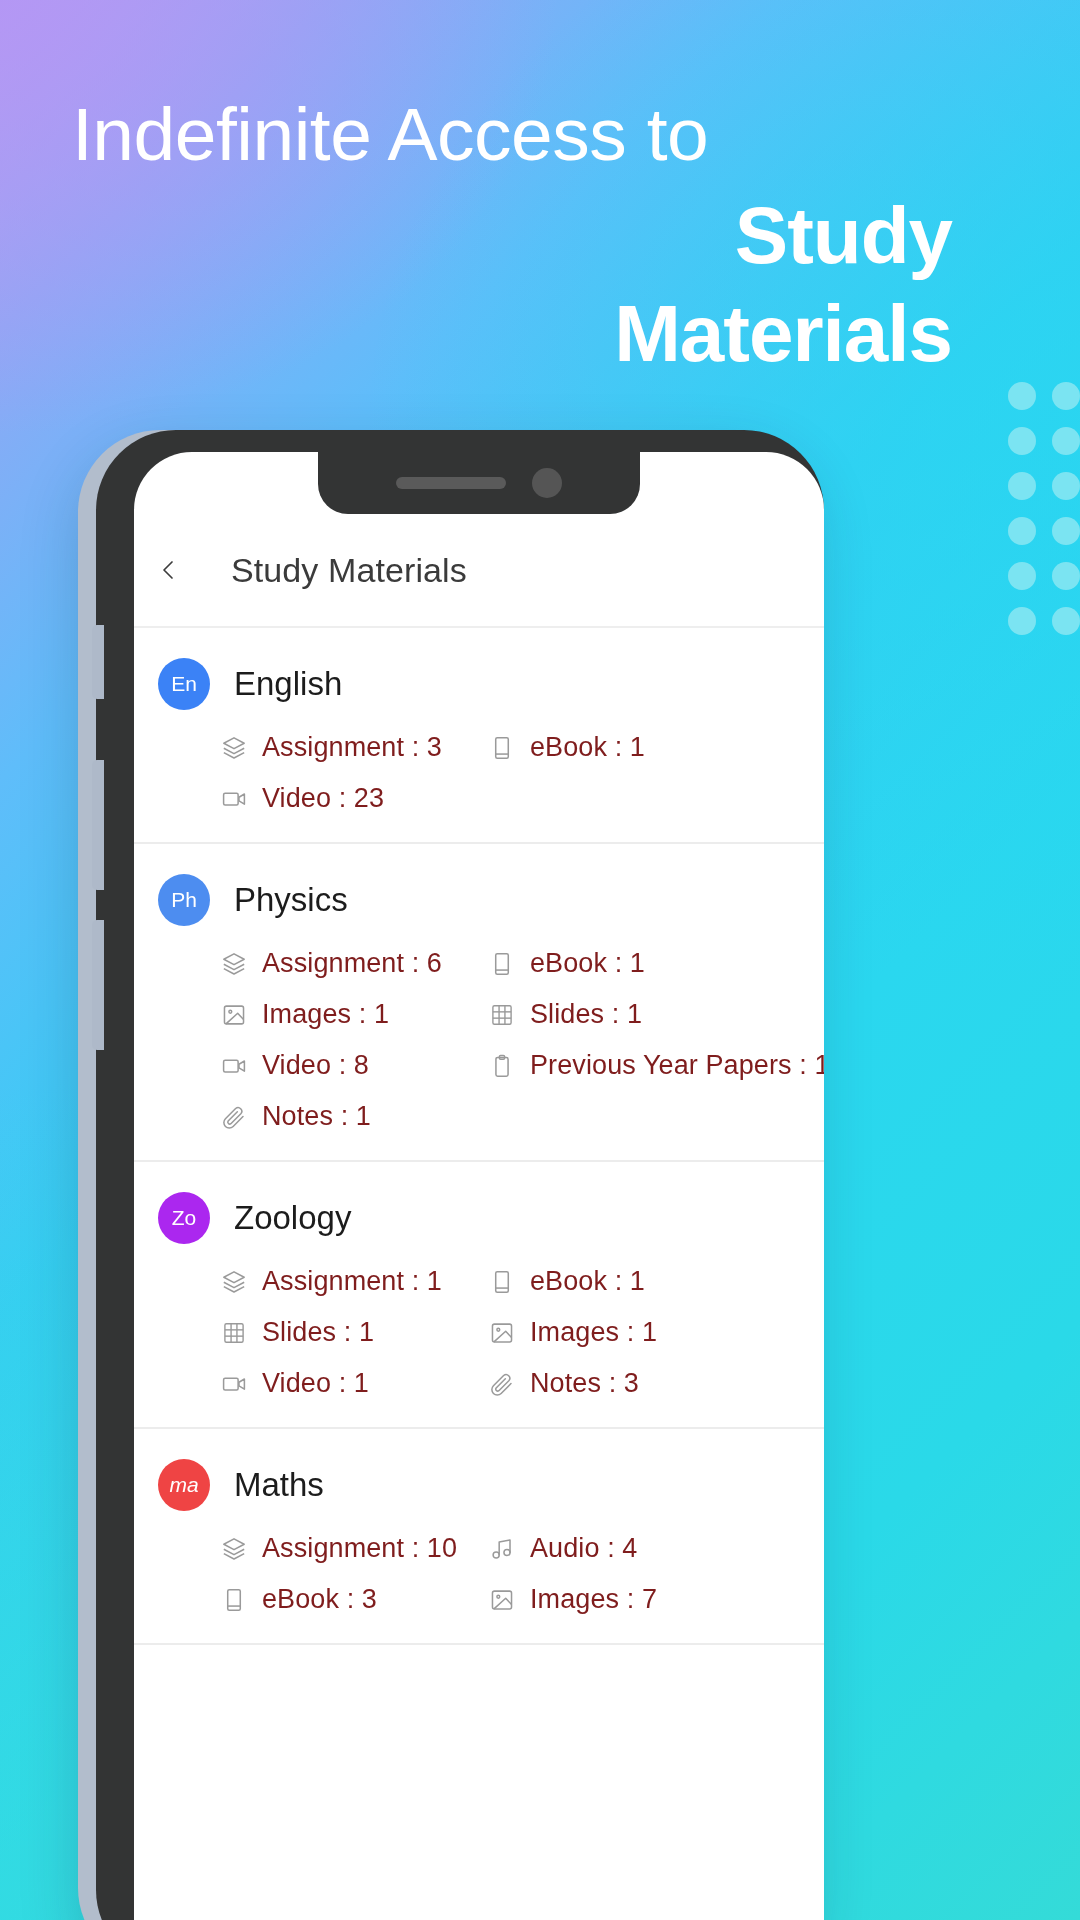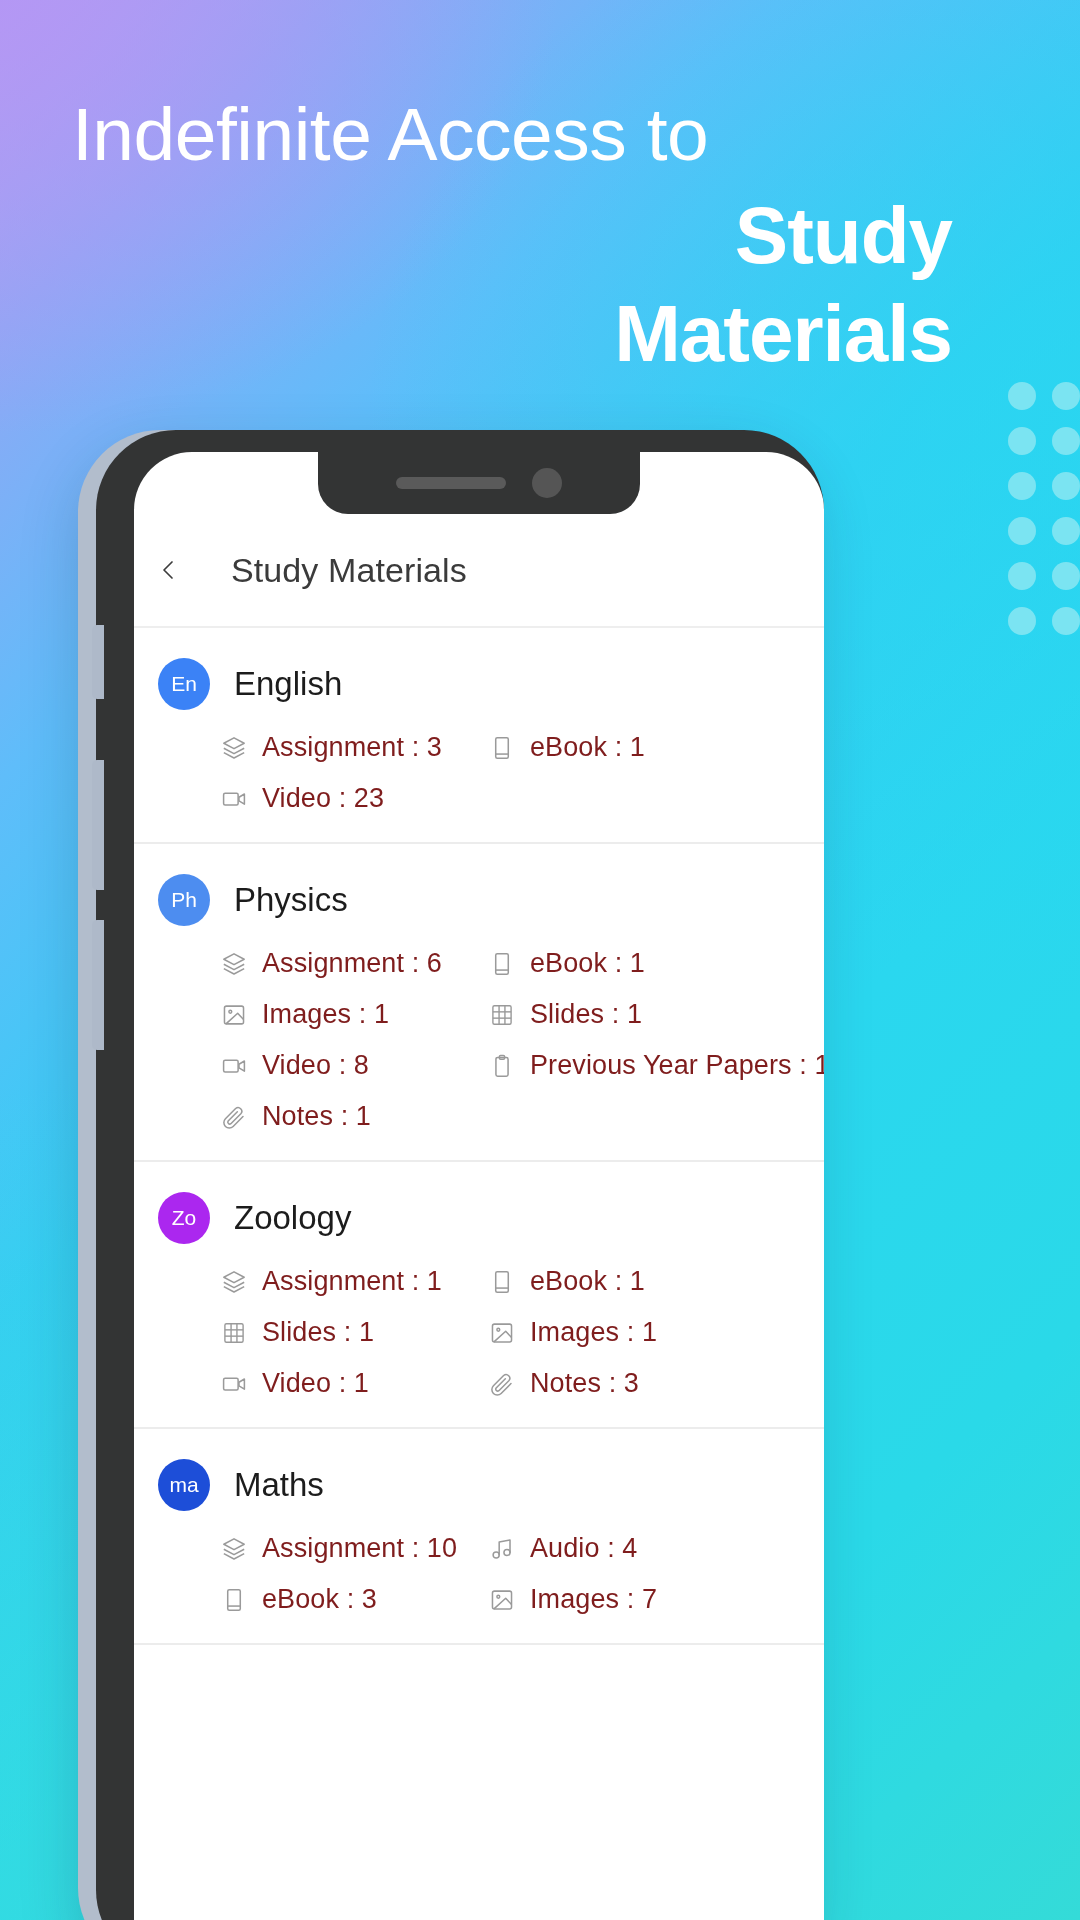--- a/index.html
+++ b/index.html
@@ -451,21 +451,21 @@
                     <svg width="26" height="26" viewBox="0 0 24 24" fill="none" stroke="currentColor" stroke-width="1.4" stroke-linecap="round" stroke-linejoin="round">
                       <path d="M20.3 11.6 11.2 20.7a5 5 0 0 1-7.1-7.1l9.4-9.4a3.4 3.4 0 0 1 4.8 4.8l-9.2 9.2a1.8 1.8 0 0 1-2.5-2.5l8.5-8.5"></path>
                     </svg>
                   </span>
                   <span class="lbl">Notes : 3</span>
                 </div>
               </div>
             </div>
             <div class="subject">
               <div class="subject-head">
-                <div class="avatar" style="background: #1d4ed8;">ma</div>
+                <div class="avatar" style="background: #ef4444; font-style: italic;">ma</div>
                 <div class="subject-name">Maths</div>
               </div>
               <div class="stats">
                 <div class="stat">
                   <span class="ico">
                     <svg width="26" height="26" viewBox="0 0 24 24" fill="none" stroke="currentColor" stroke-width="1.4" stroke-linejoin="round">
                       <polygon points="12 2.6 21.4 7.6 12 12.6 2.6 7.6"></polygon>
                       <polyline points="2.6 12.2 12 17.2 21.4 12.2"></polyline>
                       <polyline points="2.6 16.2 12 21.2 21.4 16.2"></polyline>
                     </svg>

